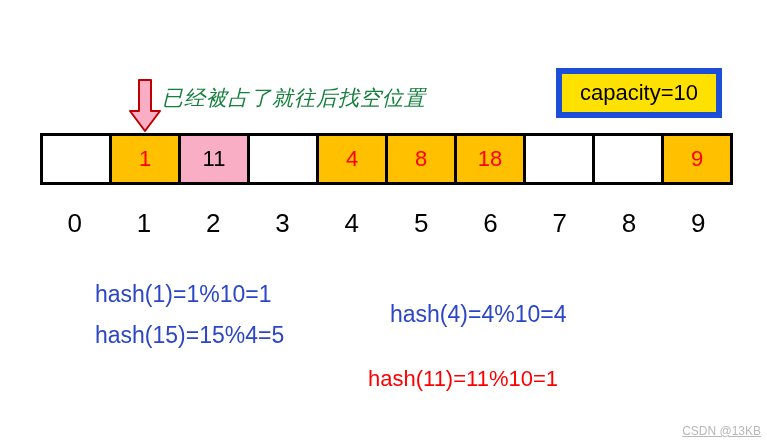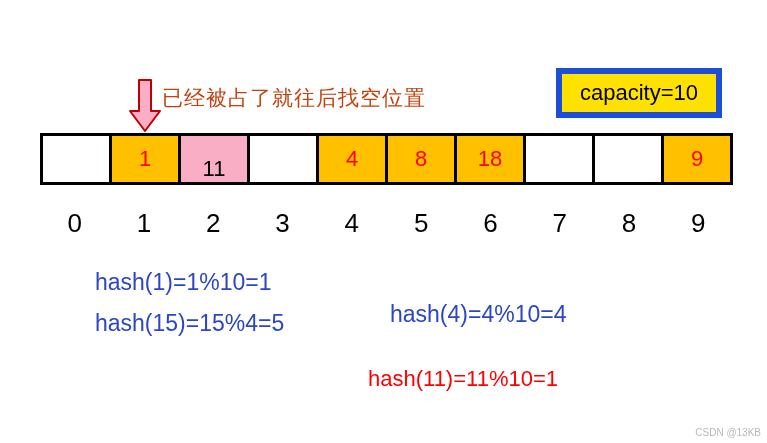--- a/index.html
+++ b/index.html
@@ -8,21 +8,21 @@
     width:767px;height:443px;
     background:#ffffff;
     font-family:"Liberation Sans",sans-serif;
     overflow:hidden;
   }
 
   
   .arrow-svg{position:absolute;left:128px;top:78px;width:34px;height:56px;}
   .annotation-text{
     position:absolute;left:162px;top:84px;
-    font-size:21px;color:#c2410c;letter-spacing:1px;white-space:nowrap;
+    font-size:21px;color:#15803d;letter-spacing:1px;white-space:nowrap;font-style:italic;
   }
 
   
   .capacity-box{
     position:absolute;left:556px;top:68px;width:154px;height:38px;
     background:var(--capacity-yellow,#FFE100);
     border:6px solid #1d4ed8;
     display:flex;align-items:center;justify-content:center;
     font-size:22px;color:#000;
   }
@@ -30,40 +30,40 @@
   
   .array{position:absolute;left:40px;top:133px;display:flex;}
   .cell{
     width:66px;height:46px;
     border:3px solid #000;border-left:none;
     background:#fff;
     display:flex;align-items:center;justify-content:center;
   }
   .cell:first-child{border-left:3px solid #000;}
   .cell[data-bg="orange"]{background:var(--cell-orange,#FFC000);}
-  .cell[data-bg="pink"]{background:var(--cell-pink,#F9AEC6);align-items:flex-end;}
+  .cell[data-bg="pink"]{background:var(--cell-pink,#F9AEC6);}
   .cell-value{font-size:22px;color:var(--value-red,#FF0000);}
   .cell[data-bg="pink"] .cell-value{color:#000;}
 
   
   .indices{position:absolute;left:40px;top:208px;width:693px;display:flex;}
   .index{flex:1;text-align:center;font-size:26px;color:#000;}
 
   
   .hash-col{position:absolute;font-size:23px;line-height:41px;color:var(--hash-blue,#2B46C6);white-space:nowrap;}
-  .hash-left{left:95px;top:262px;}
+  .hash-left{left:95px;top:274px;}
   .hash-right{left:390px;top:274px;margin-top:20px;}
   .hash-collision{
     position:absolute;left:368px;top:366px;
     font-size:22px;color:var(--collision-red,#FF0000);white-space:nowrap;
   }
 
   .watermark{
     position:absolute;right:6px;bottom:5px;
-    font-size:10px;color:#b8b8b8;
+    font-size:12px;color:#b8b8b8;text-decoration:underline;
   }
 </style>
 </head>
 <body>
 
 <div class="canvas">
 
   <svg class="arrow-svg" viewBox="0 0 34 56">
     <path d="M11 2 L23 2 L23 33 L32 33 L17 53 L2 33 L11 33 Z" fill="#F9AEC6" stroke="#C00000" stroke-width="2" stroke-linejoin="round"></path>
   </svg>

